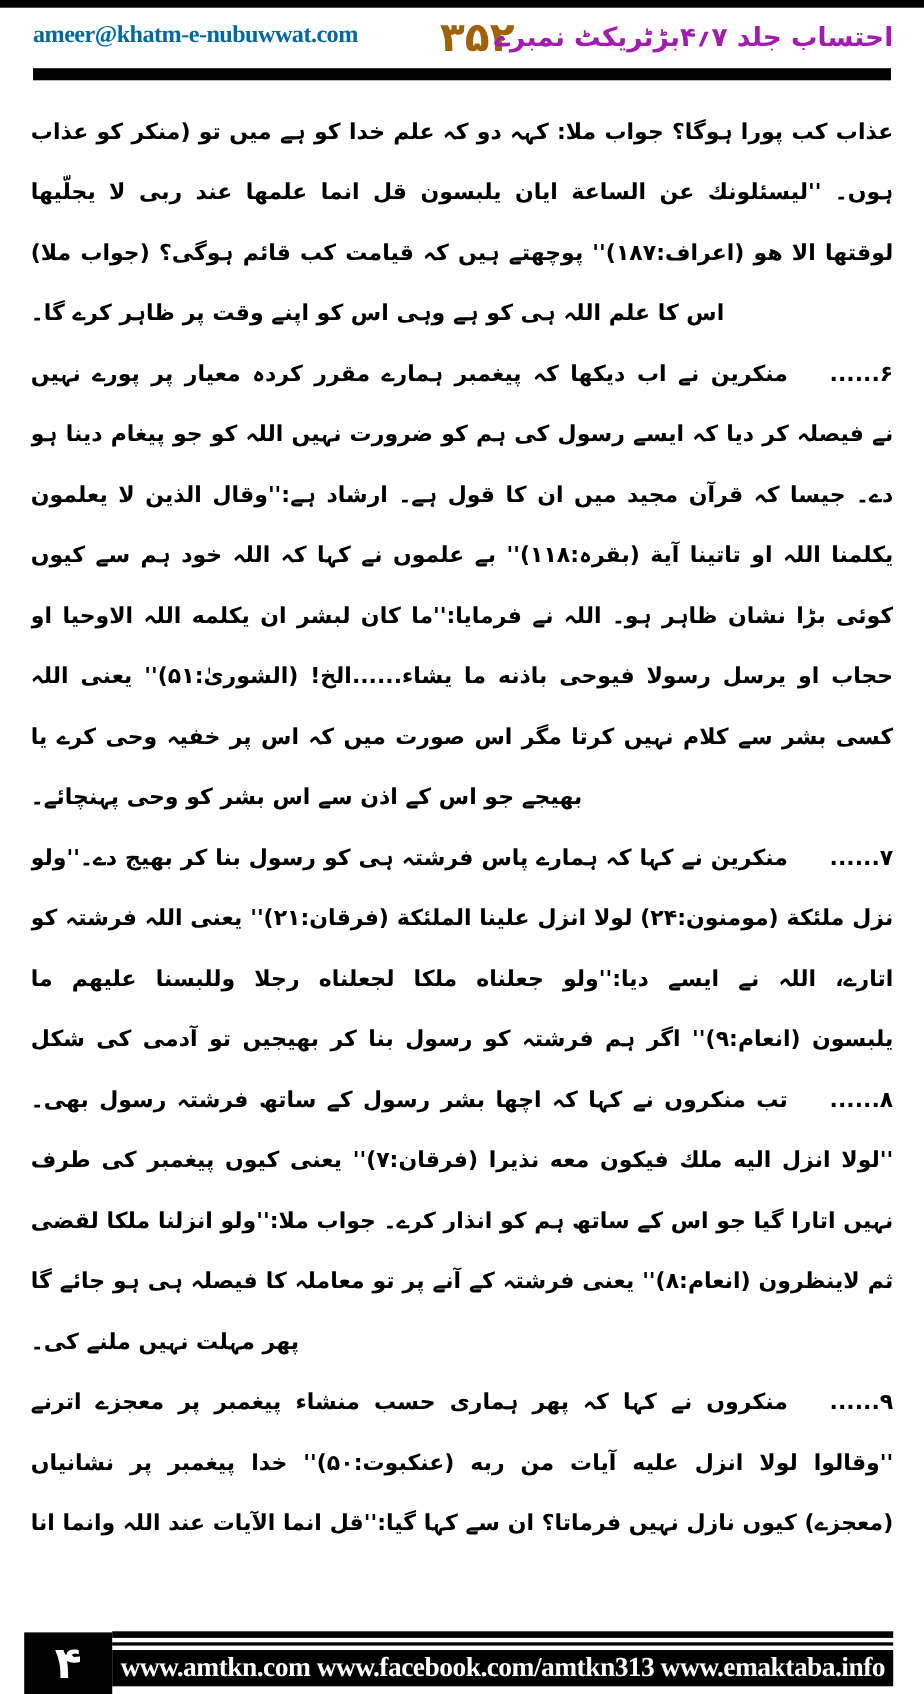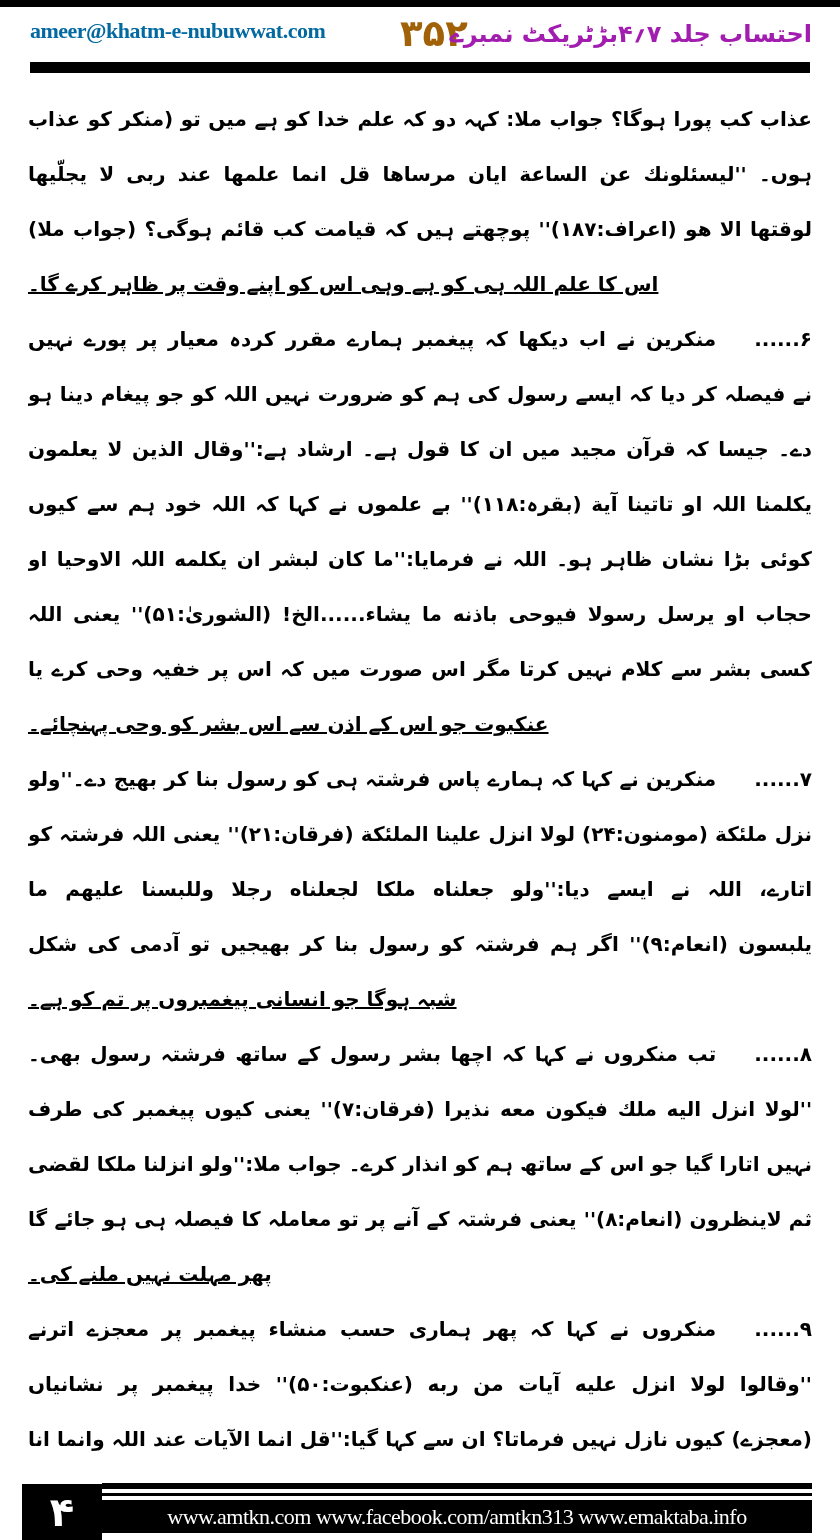--- a/index.html
+++ b/index.html
@@ -72,21 +72,20 @@
     direction: rtl;
     text-align: justify;
     text-align-last: justify;
     overflow: hidden;
     white-space: nowrap;
   }
   .line.just { white-space: normal; }
   .line.short {
     text-align: left;
     text-align-last: left;
-    text-decoration: underline;
   }
   .marker {
     display: inline-block;
     margin-left: 38px; 
   }
   
   .footer-page-box {
     position: absolute;
     left: 22px; top: 1484px;
     width: 80px; height: 56px;
@@ -116,22 +115,22 @@
     left: 102px; top: 1500px;
     width: 710px; height: 33px;
     background: #000000;
     color: #ffffff;
     display: flex;
     align-items: center;
     justify-content: center;
   }
   .footer-links {
     font-family: "Liberation Serif", serif;
-    font-weight: normal;
-    font-size: 22px;
+    font-weight: bold;
+    font-size: 25px;
     letter-spacing: -0.5px;
     direction: ltr;
     white-space: nowrap;
   }
 </style>
 </head>
 <body>
 
 <div id="page">
 
@@ -139,36 +138,35 @@
 
   <div>
     <div class="email">ameer@khatm-e-nubuwwat.com</div>
     <div class="page-number">۳۵۲</div>
     <div class="book-title">احتساب جلد ۷؍۴بڑٹریکٹ نمبرے</div>
     <div class="header-rule"></div>
   </div>
 
   <div class="body-text">
       <div class="line just"><span>عذاب کب پورا ہوگا؟ جواب ملا: کہہ دو کہ علم خدا کو ہے میں تو (منکر کو عذاب سے) ڈرا دینے والا</span></div>
-      <div class="line just"><span>ہوں۔ ''لیسئلونك عن الساعة ایان مرساها قل انما علمها عند ربی لا یجلّیها</span></div>
+      <div class="line just"><span>ہوں۔ ''لیسئلونك عن الساعة ایان یلبسون قل انما علمها عند ربی لا یجلّیها</span></div>
       <div class="line just"><span>لوقتها الا هو (اعراف:۱۸۷)'' پوچھتے ہیں کہ قیامت کب قائم ہوگی؟ (جواب ملا) کہہ دو کہ</span></div>
       <div class="line short"><span>اس کا علم اللہ ہی کو ہے وہی اس کو اپنے وقت پر ظاہر کرے گا۔</span></div>
       <div class="line just"><span class="marker">۶......</span><span>منکرین نے اب دیکھا کہ پیغمبر ہمارے مقرر کردہ معیار پر پورے نہیں اترتے تو انہوں</span></div>
       <div class="line just"><span>نے فیصلہ کر دیا کہ ایسے رسول کی ہم کو ضرورت نہیں اللہ کو جو پیغام دینا ہو ہم سے براہ راست فرما</span></div>
       <div class="line just"><span>دے۔ جیسا کہ قرآن مجید میں ان کا قول ہے۔ ارشاد ہے:''وقال الذین لا یعلمون لولا</span></div>
       <div class="line just"><span>یکلمنا اللہ او تاتینا آیة (بقرہ:۱۱۸)'' بے علموں نے کہا کہ اللہ خود ہم سے کیوں نہیں بولتا یا</span></div>
       <div class="line just"><span>کوئی بڑا نشان ظاہر ہو۔ اللہ نے فرمایا:''ما کان لبشر ان یکلمه اللہ الاوحیا او من وراء</span></div>
       <div class="line just"><span>حجاب او یرسل رسولا فیوحی باذنه ما یشاء......الخ! (الشورىٰ:۵۱)'' یعنی اللہ</span></div>
       <div class="line just"><span>کسی بشر سے کلام نہیں کرتا مگر اس صورت میں کہ اس پر خفیہ وحی کرے یا پس پردہ فرمائے یا فرشتہ</span></div>
-      <div class="line short"><span>عنکبوت جو اس کے اذن سے اس بشر کو وحی پہنچائے۔</span></div>
+      <div class="line short"><span>بھیجے جو اس کے اذن سے اس بشر کو وحی پہنچائے۔</span></div>
       <div class="line just"><span class="marker">۷......</span><span>منکرین نے کہا کہ ہمارے پاس فرشتہ ہی کو رسول بنا کر بھیج دے۔''ولو شاء اللہ لا</span></div>
       <div class="line just"><span>نزل ملئکة (مومنون:۲۴) لولا انزل علینا الملئکة (فرقان:۲۱)'' یعنی اللہ فرشتہ کو</span></div>
       <div class="line just"><span>اتارے، اللہ نے ایسے دیا:''ولو جعلناه ملکا لجعلناه رجلا وللبسنا علیهم ما</span></div>
       <div class="line just"><span>یلبسون (انعام:۹)'' اگر ہم فرشتہ کو رسول بنا کر بھیجیں تو آدمی کی شکل میں بھیجیں گے۔ پھر تو وہی</span></div>
-      <div class="line short"><span>شبہ ہوگا جو انسانی پیغمبروں پر تم کو ہے۔</span></div>
       <div class="line just"><span class="marker">۸......</span><span>تب منکروں نے کہا کہ اچھا بشر رسول کے ساتھ فرشتہ رسول بھی۔ ہاں میں ہاں ملائے</span></div>
       <div class="line just"><span>''لولا انزل الیه ملك فیکون معه نذیرا (فرقان:۷)'' یعنی کیوں پیغمبر کی طرف فرشتہ</span></div>
       <div class="line just"><span>نہیں اتارا گیا جو اس کے ساتھ ہم کو انذار کرے۔ جواب ملا:''ولو انزلنا ملکا لقضی الامر</span></div>
       <div class="line just"><span>ثم لاینظرون (انعام:۸)'' یعنی فرشتہ کے آنے پر تو معاملہ کا فیصلہ ہی ہو جائے گا اور منکرین کو</span></div>
       <div class="line short"><span>پھر مہلت نہیں ملنے کی۔</span></div>
       <div class="line just"><span class="marker">۹......</span><span>منکروں نے کہا کہ پھر ہماری حسب منشاء پیغمبر پر معجزے اترنے ضروری ہیں:</span></div>
       <div class="line just"><span>''وقالوا لولا انزل علیه آیات من ربه (عنکبوت:۵۰)'' خدا پیغمبر پر نشانیاں</span></div>
       <div class="line just"><span>(معجزے) کیوں نازل نہیں فرماتا؟ ان سے کہا گیا:''قل انما الآیات عند اللہ وانما انا</span></div>
     </div>
 

